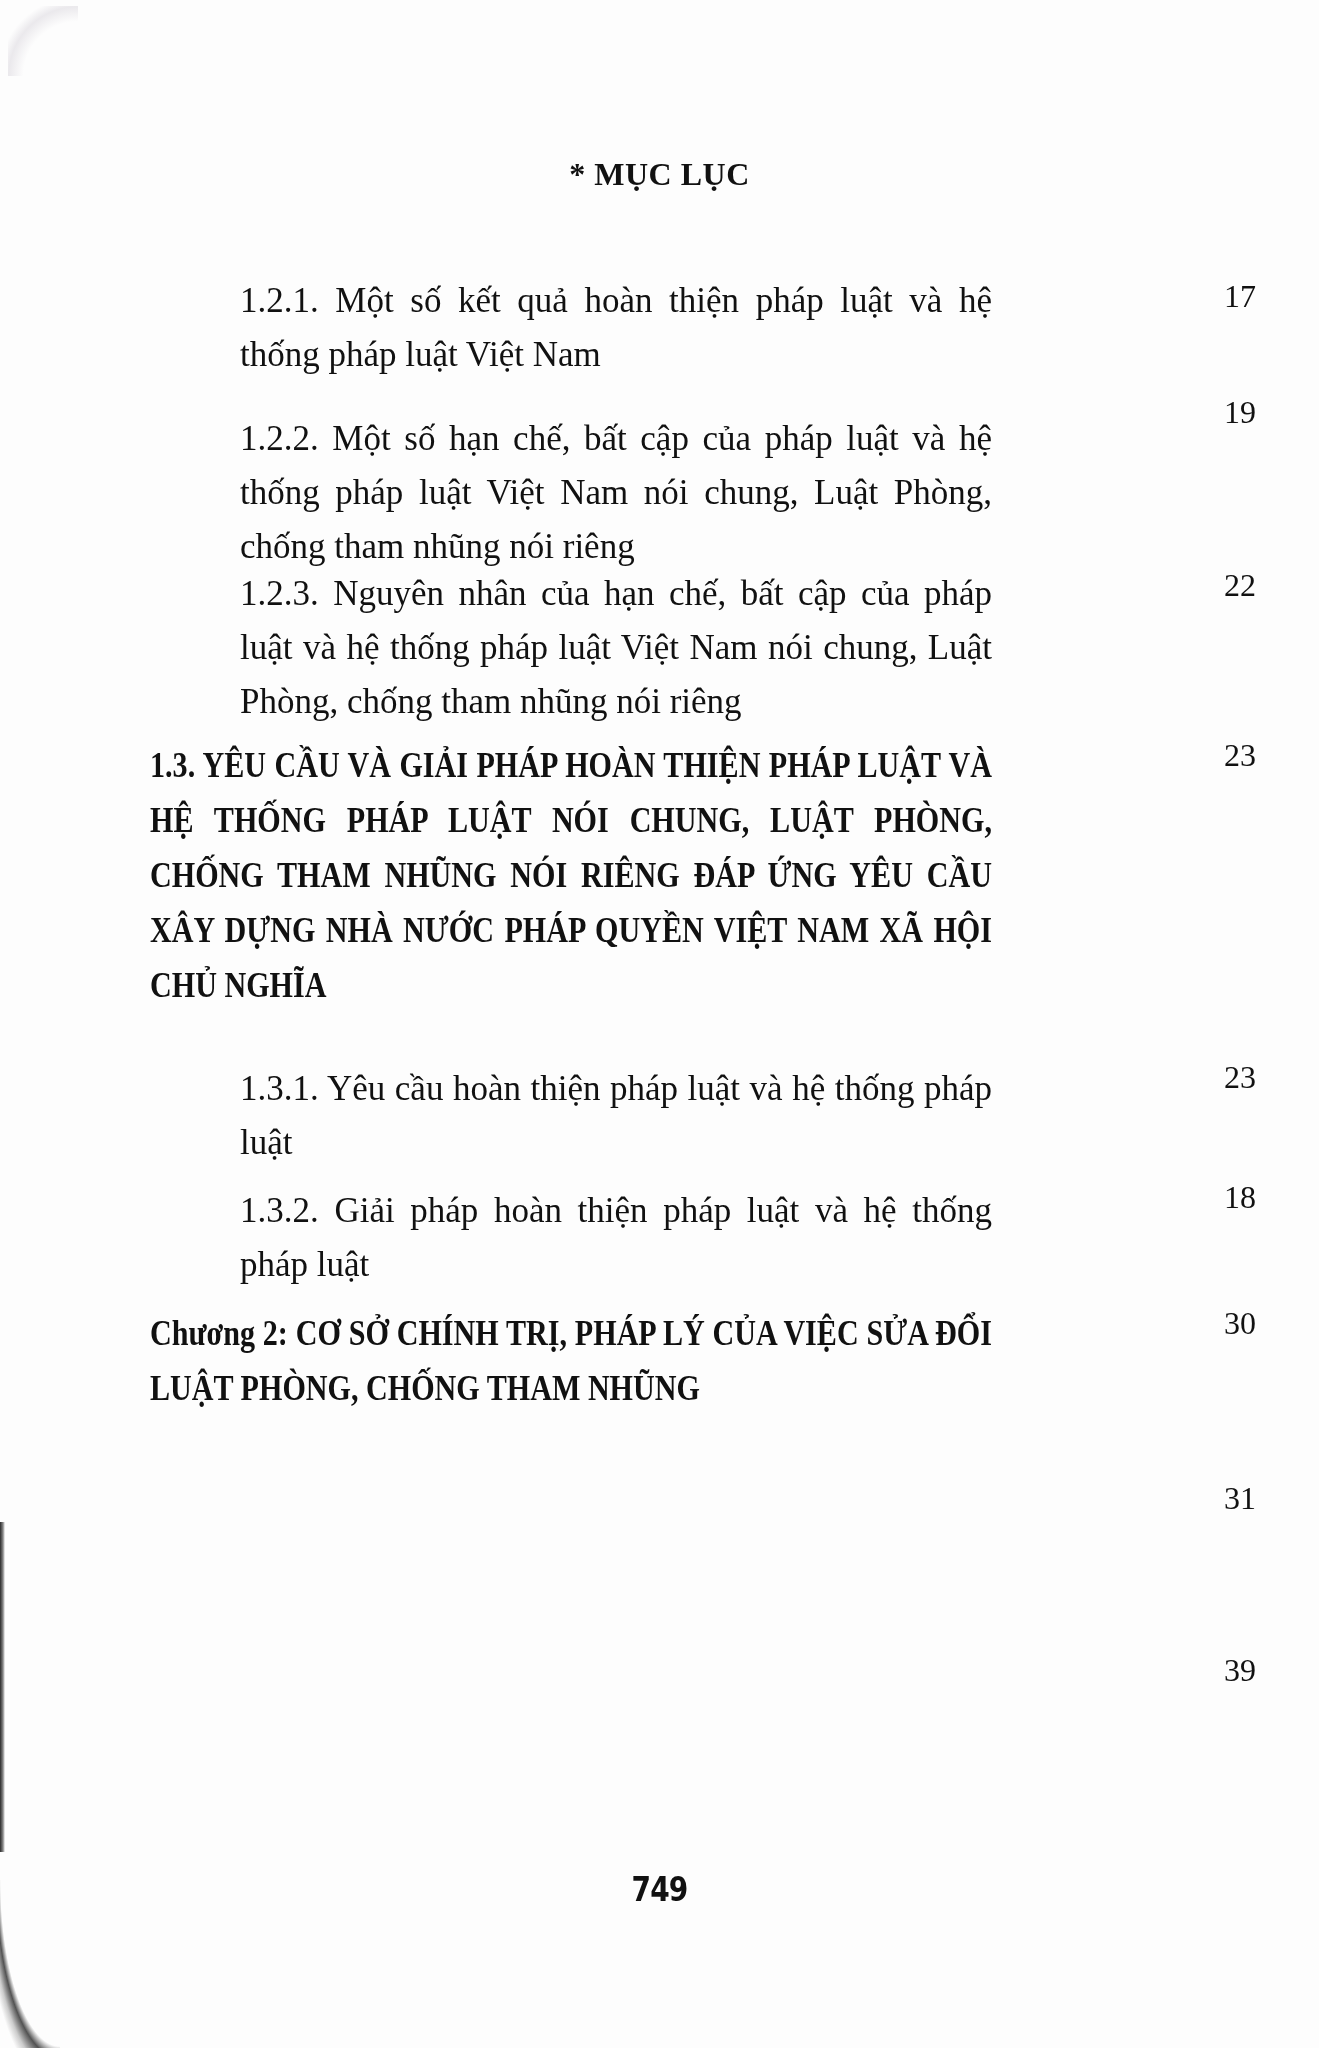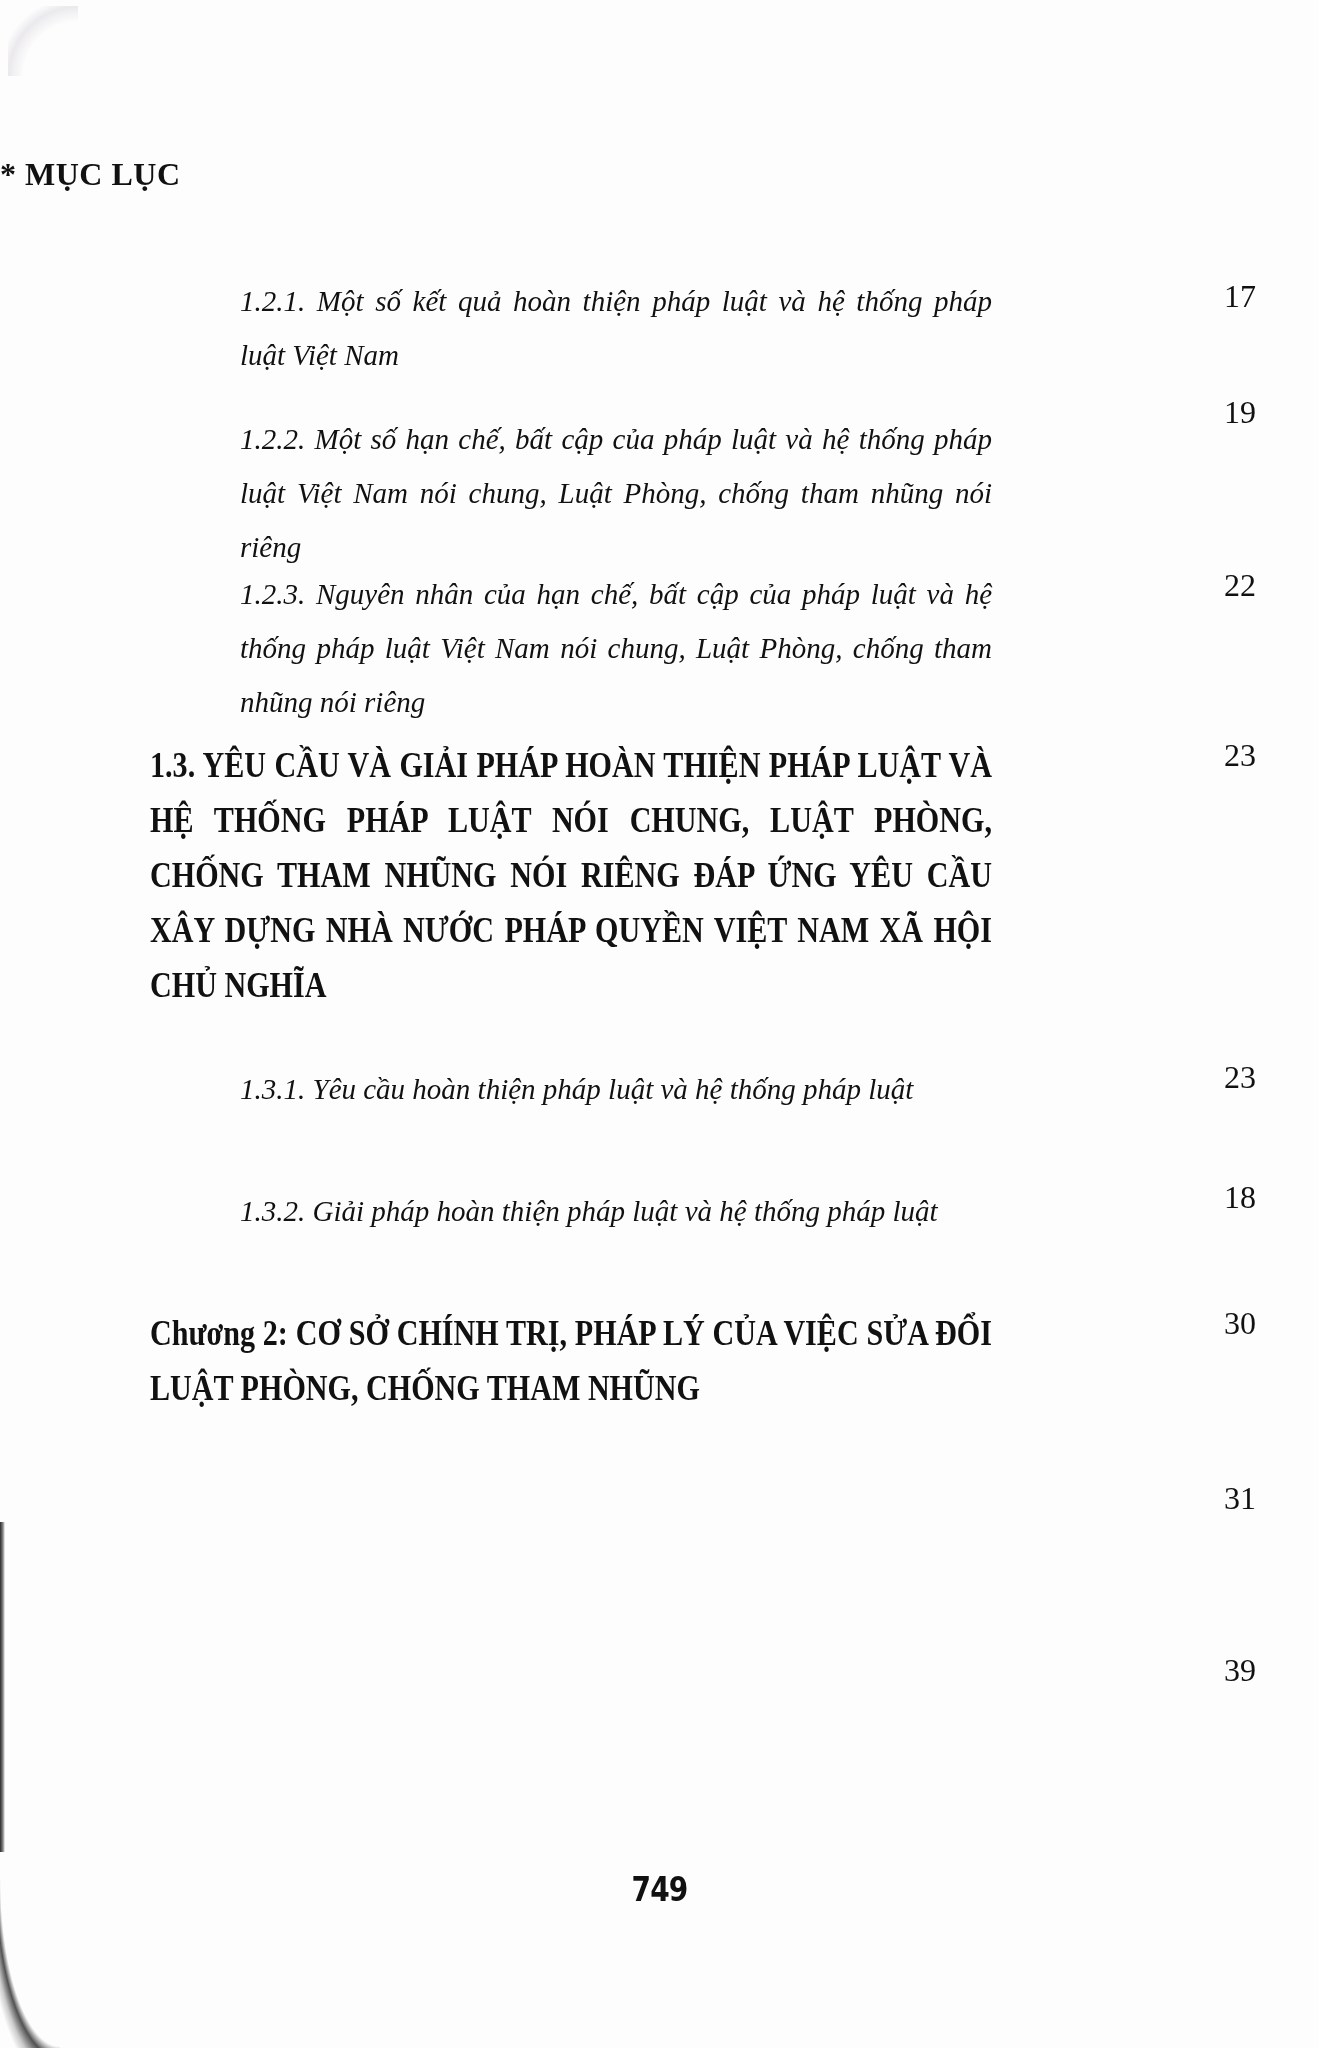--- a/index.html
+++ b/index.html
@@ -37,37 +37,36 @@
   .bottom-left-curl {
     position: absolute;
     left: 0; top: 1880px;
     width: 60px; height: 168px;
     background: radial-gradient(ellipse at 100% 0%, rgba(255,255,255,0) 70%, rgba(40,40,40,0.8) 75%, rgba(90,90,90,0.3) 82%, rgba(255,255,255,0) 88%);
   }
   .title {
     position: absolute;
     left: 0; right: 0;
     top: 156px;
-    text-align: left;
+    text-align: center;
     font-weight: bold;
     font-size: 32px;
     letter-spacing: 0.5px;
   }
   .toc-entry {
     position: absolute;
     display: flex;
     align-items: flex-start;
   }
   .toc-text {
     text-align: justify;
     text-align-last: left;
   }
   .toc-entry.sub .toc-text {
-    font-style: italic;
-    font-size: 29px;
+    font-size: 35px;
     line-height: 54px;
     width: 752px;
   }
   .toc-entry.sub { left: 240px; }
   .toc-entry.main { left: 150px; }
   .toc-entry.main .toc-text {
     font-weight: bold;
     font-size: 35px;
     line-height: 55px;
     width: 842px;

